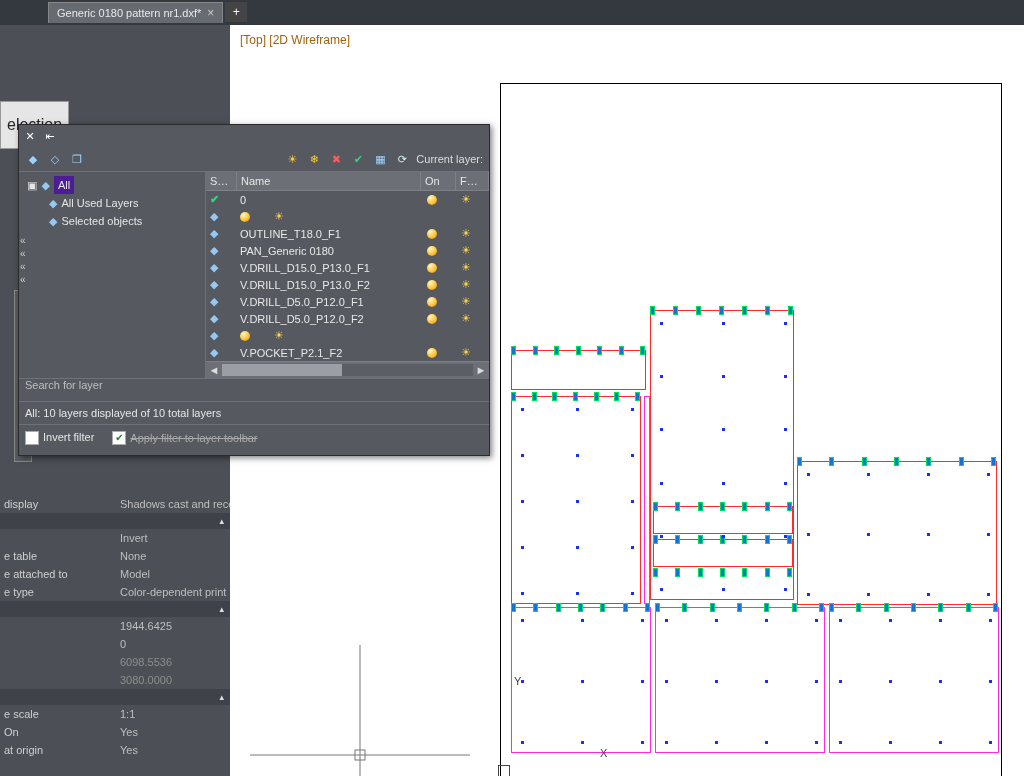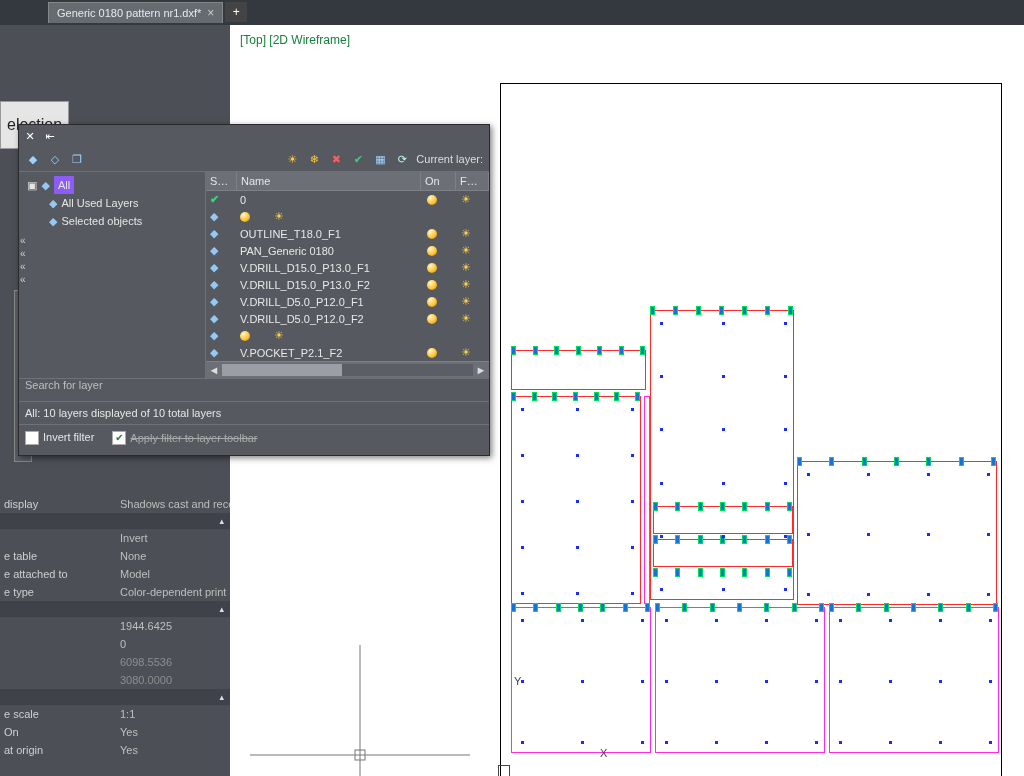--- a/index.html
+++ b/index.html
@@ -10,41 +10,41 @@
 .newtab{width:22px;height:20px;background:#444;color:#fff;display:flex;align-items:center;justify-content:center;margin-left:2px}
 .left-col{position:absolute;left:0;top:25px;width:230px;bottom:0;background:#4c4f55}
 .sel-btn{margin:60px 0 8px 0;background:#e6e6e6;color:#222;border:1px solid #999;padding:14px 6px;font-size:16px;display:inline-block}
 .prop-panel{position:absolute;left:0;top:470px;right:0;bottom:0;font-size:11px;color:#cfcfcf}
 .prow{display:flex;align-items:center;height:18px}
 .prow .pl{flex:0 0 110px;padding-left:4px;overflow:hidden;white-space:nowrap;color:#cfcfcf}
 .prow .pv{flex:1;padding-left:6px;color:#bfbfbf;white-space:nowrap;overflow:hidden}
 .prow.sec{background:#3f4248;height:16px;justify-content:flex-end;padding-right:6px;color:#ddd}
 .prow.sec::after{content:"▴";font-size:9px}
 .canvas{position:absolute;left:230px;top:25px;right:0;bottom:0;background:#fff}
-.vlabel{position:absolute;left:10px;top:8px;color:#15803d;font-size:12px}
+.vlabel{position:absolute;left:10px;top:8px;color:#a16207;font-size:12px}
 .sheet{position:absolute;left:270px;top:58px;width:500px;height:692px;border:1px solid #000}
 .rect{position:absolute;border:1px solid #ff2a2a;box-sizing:border-box}
 .rect.mag{border-color:#ff2adf}
 .gp{position:absolute;width:5px;height:9px;background:#1176d3;border:1px solid #00e05a;box-sizing:border-box}
 .bp{position:absolute;width:3px;height:3px;background:#1b2cff}
 .side-tab{position:absolute;left:14px;top:290px;width:16px;height:170px;background:#5a5d63;border:1px solid #888;writing-mode:vertical-rl;transform:rotate(180deg);display:flex;align-items:center;justify-content:center;font-size:11px;color:#e6e6e6}
 .layers-dlg{position:absolute;left:18px;top:124px;width:470px;height:330px;background:#56595f;border:1px solid #2b2b2b;box-shadow:2px 2px 6px rgba(0,0,0,.5);color:#e6e6e6;font-size:11px}
 .layers-dlg .titlebar{height:22px;display:flex;align-items:center;padding:0 4px;gap:6px;background:#56595f}
 .layers-dlg .titlebar .tx{width:14px;height:14px;color:#fff;display:flex;align-items:center;justify-content:center}
 .layers-dlg .toolbar{height:24px;display:flex;align-items:center;padding:0 6px;gap:6px;border-bottom:1px solid #6e7177}
 .layers-dlg .toolbar .sp{flex:1}
 .layers-dlg .toolbar .ic{width:16px;height:16px;display:flex;align-items:center;justify-content:center}
 .ic.layer{color:#9fd3ff}
 .ic.del{color:#ff5b5b}
 .ic.chk{color:#34d67a}
 .ic.sun{color:#ffcf3d}
 .layers-dlg .body{display:flex;height:206px}
 .tree{width:178px;border-right:1px solid #6e7177;padding:4px 4px}
 .tree .tn{display:flex;align-items:center;gap:4px;height:18px;padding-left:4px}
-.tree .tn.sel{background:#8b5cf6}
+.tree .tn.sel{background:#4c1d95}
 .tree .sub{padding-left:22px}
 .table{flex:1;display:flex;flex-direction:column}
 .thead{display:flex;background:#6c6f75;border-bottom:1px solid #7d8086;height:18px;align-items:center}
 .thead div{border-right:1px solid #7d8086;padding:0 4px;height:100%;display:flex;align-items:center}
 .col-s{width:22px}
 .col-name{flex:1}
 .col-on{width:26px}
 .col-f{width:24px}
 .trow{display:flex;height:17px;align-items:center}
 .trow .c{padding:0 4px;display:flex;align-items:center;height:100%}

